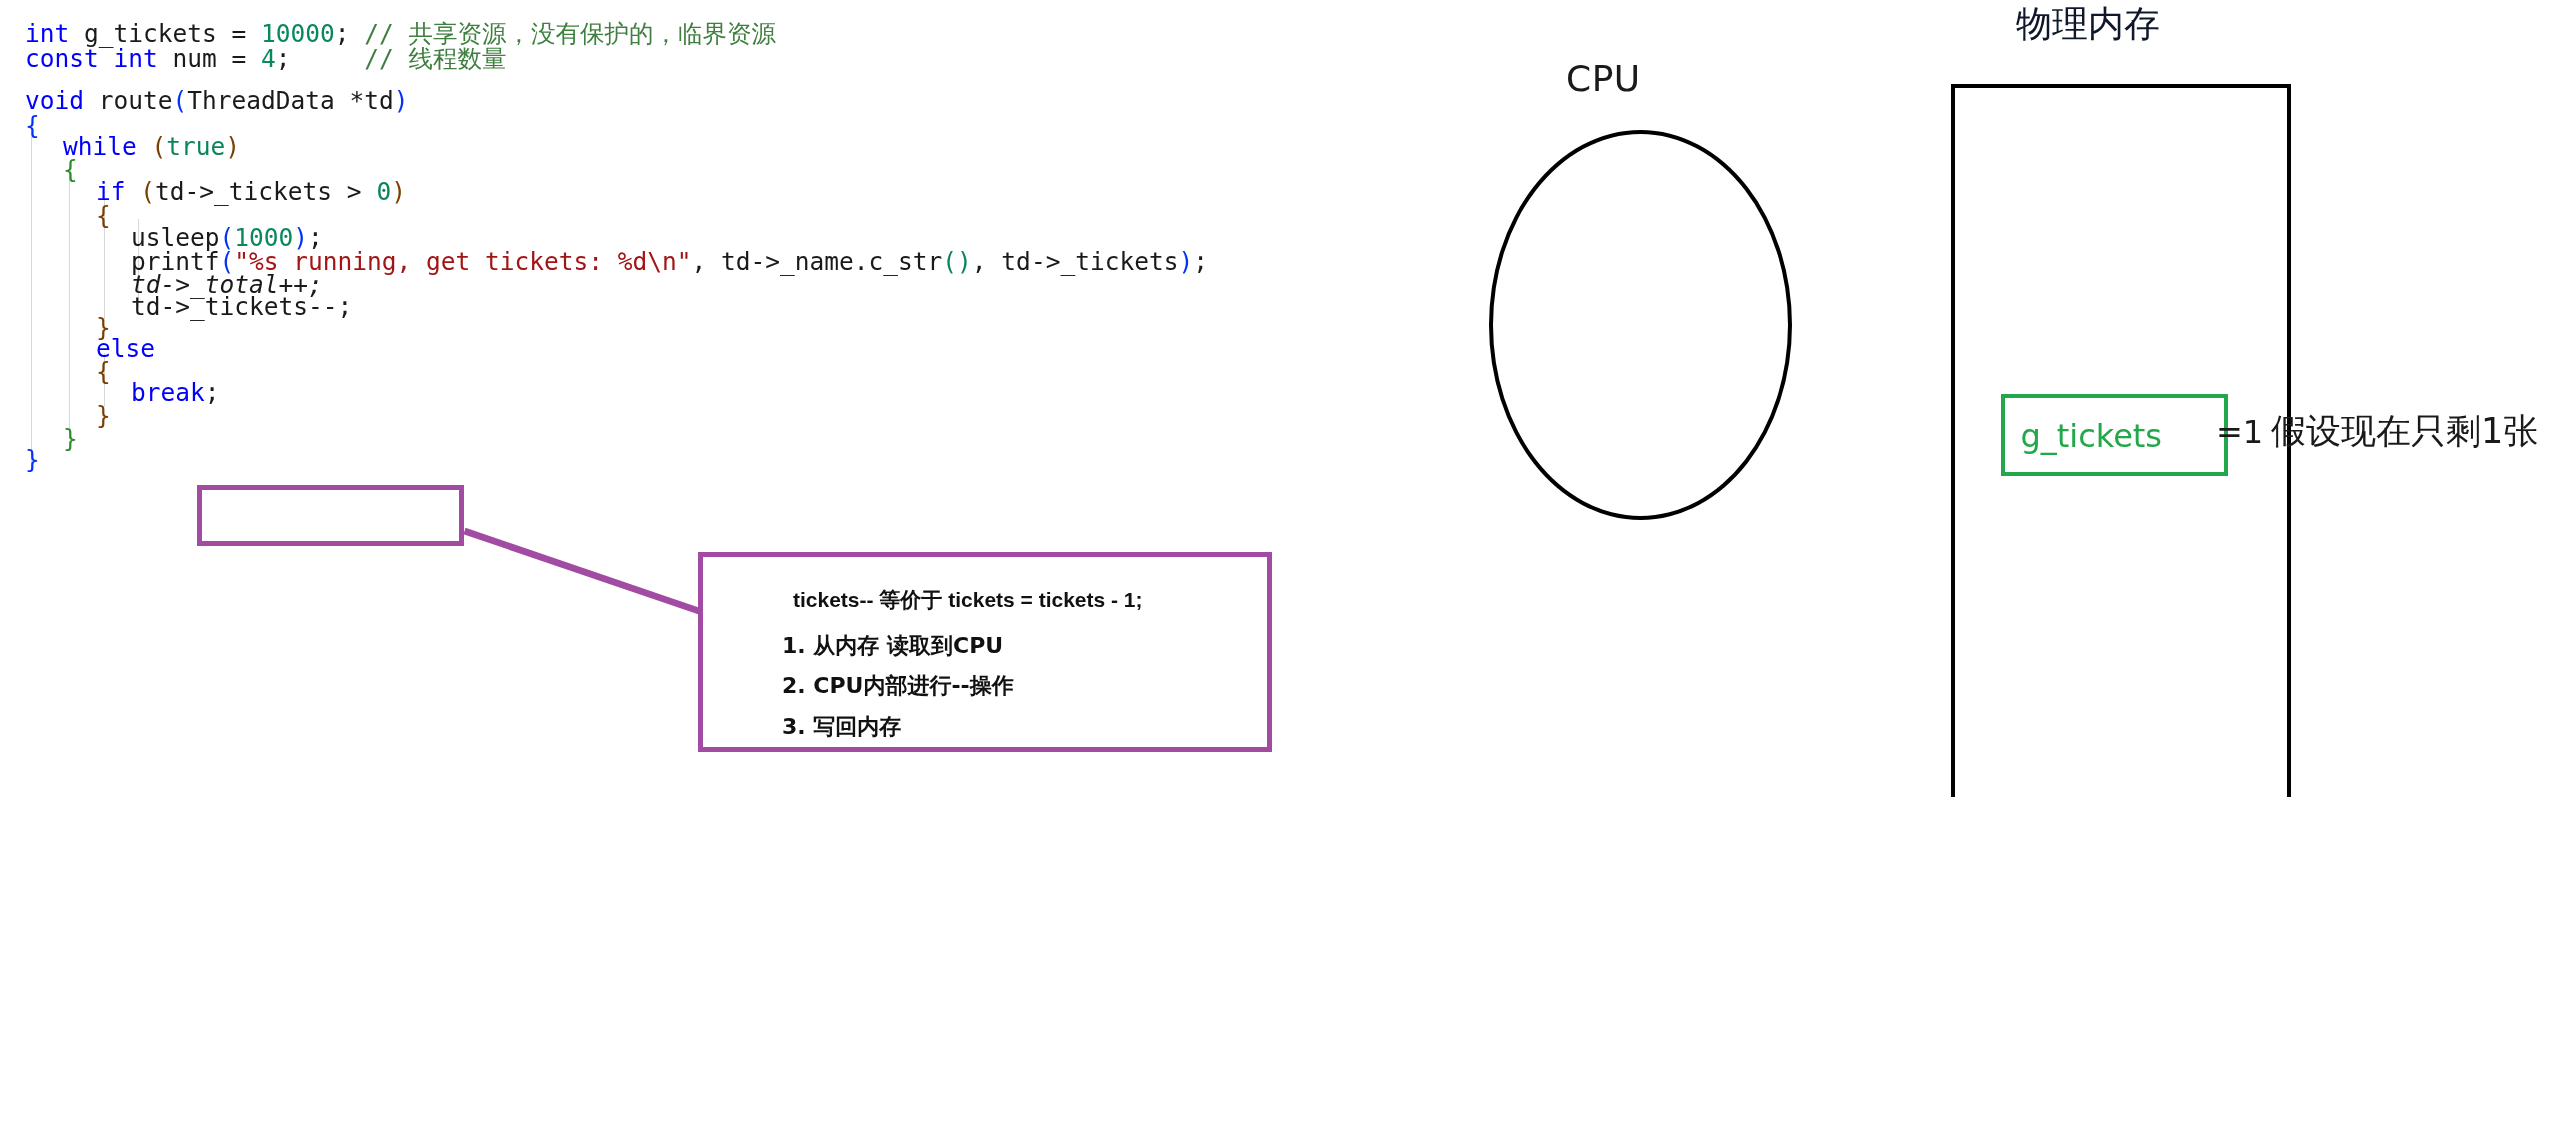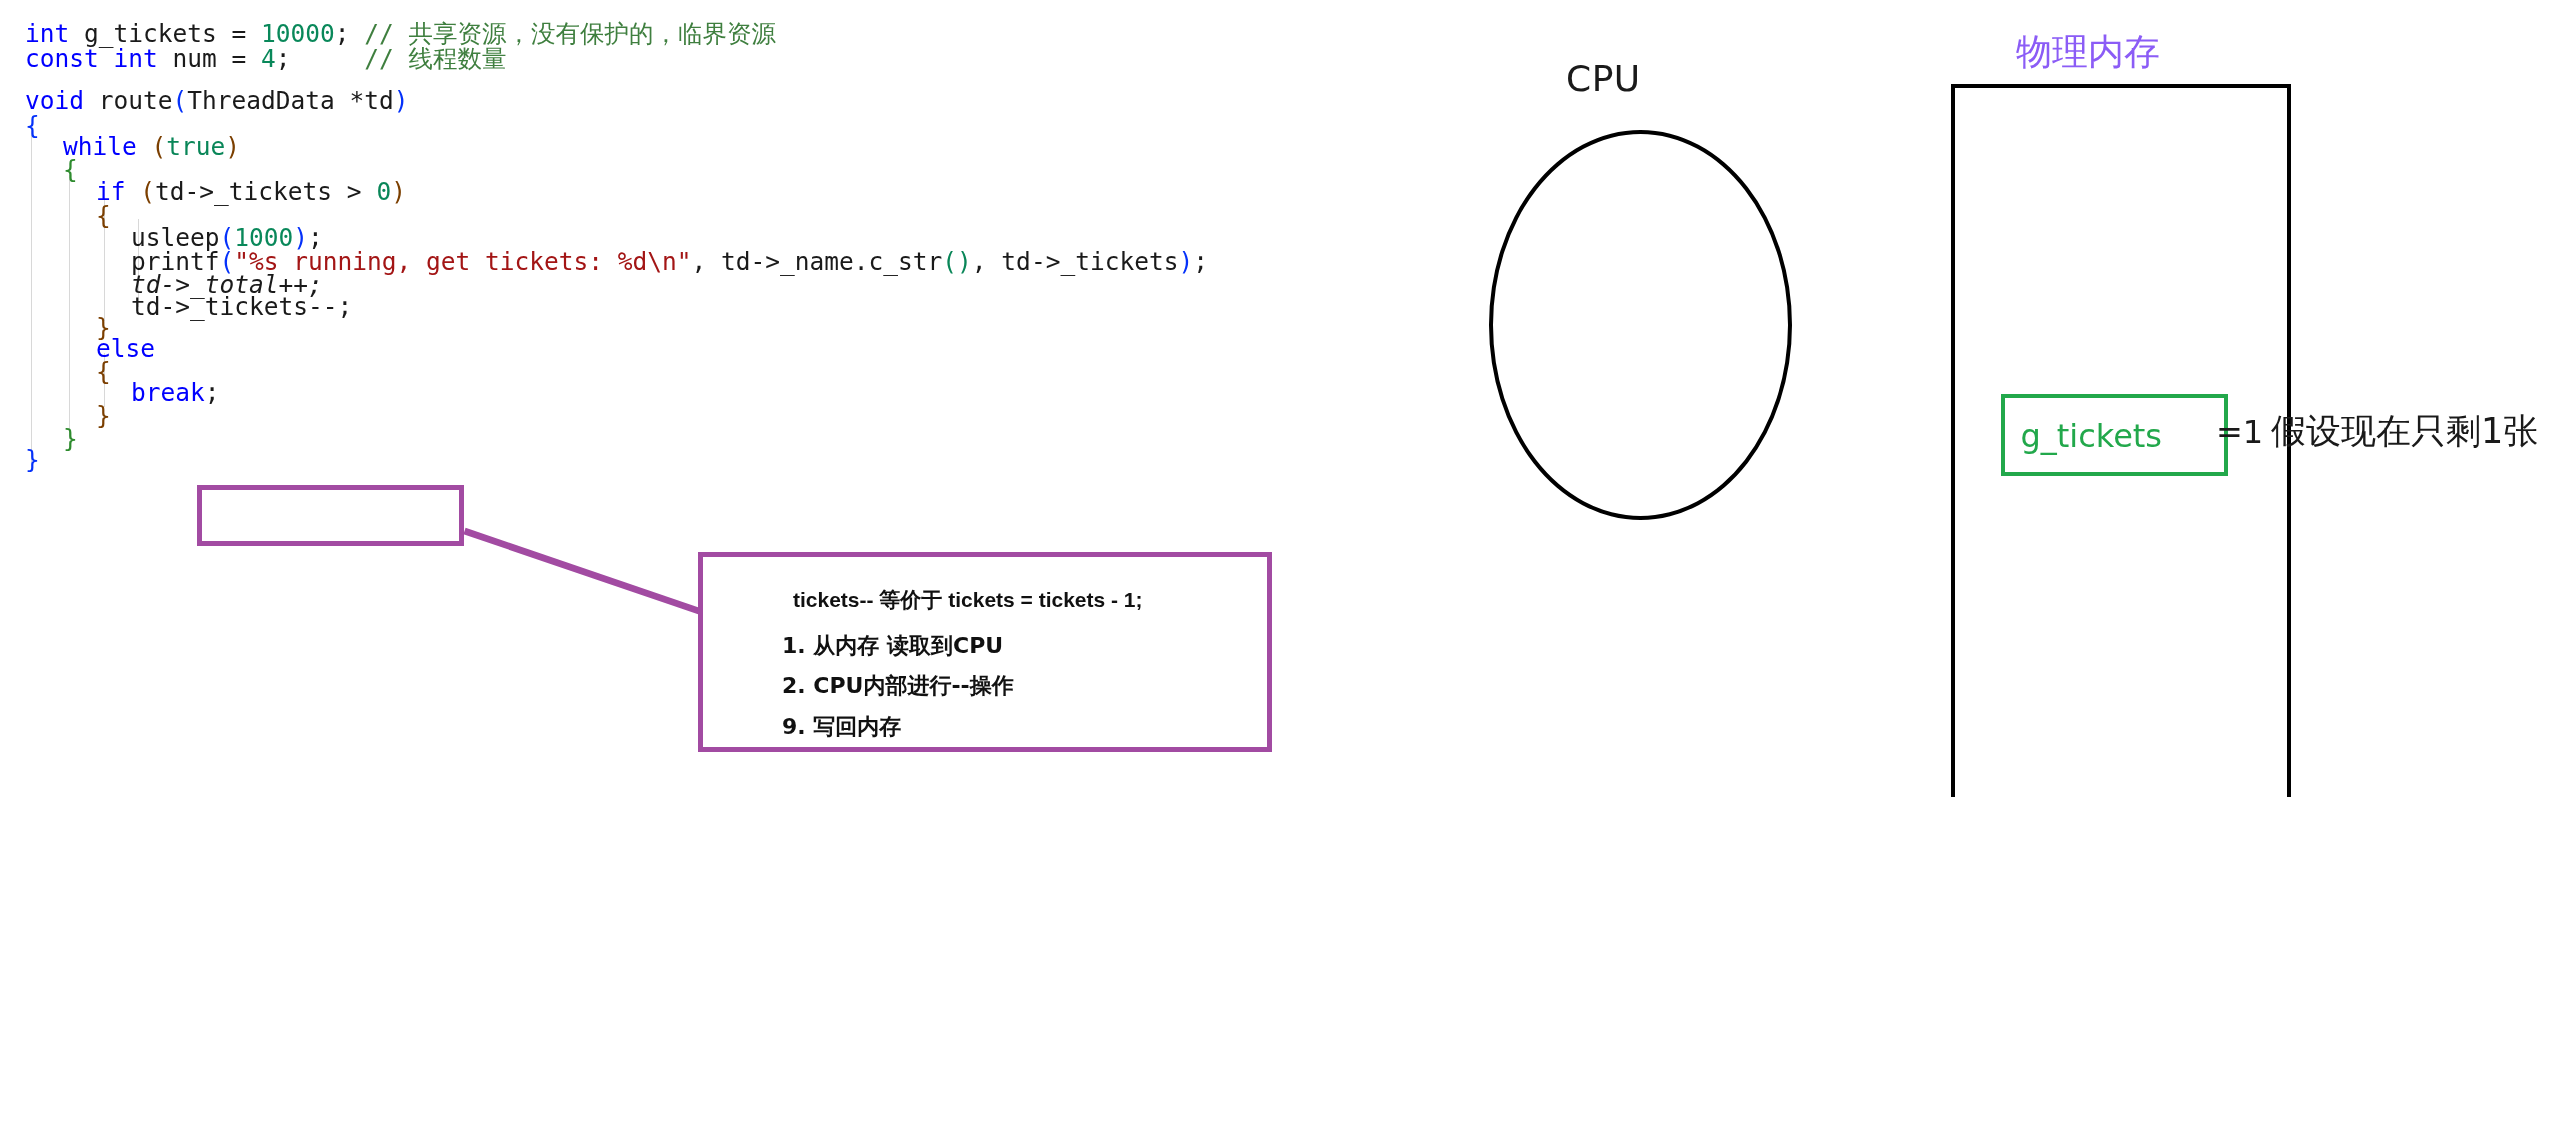--- a/index.html
+++ b/index.html
@@ -154,23 +154,22 @@
     background: transparent;
   }
 
   
   .mem-label {
     position: absolute;
     left: 2016px;
     top: 0px;
     font-family: "DejaVu Sans", sans-serif;
     font-size: 36px;
-    color: #8b5cf6;
-    white-space: nowrap;
-    margin-top: 28px;
+    color: #0f172a;
+    white-space: nowrap;
   }
   .mem-box {
     position: absolute;
     left: 1951px;
     top: 84px;
     width: 340px;
     height: 975px;
     border: 4.8px solid #000000;
     box-sizing: border-box;
     background: transparent;
@@ -274,21 +273,21 @@
   <div class="purple-small-box"></div>
 
   <svg class="connector-svg" viewBox="0 0 2684 1180" preserveAspectRatio="none">
     <line x1="484" y1="553" x2="730" y2="637" stroke="#a24ba2" stroke-width="7"></line>
   </svg>
 
   <div class="purple-big-box">
     <div class="pb-title">tickets-- 等价于   tickets = tickets - 1;</div>
     <div class="pb-item pb-item-1">1. 从内存 读取到CPU</div>
     <div class="pb-item pb-item-2">2. CPU内部进行--操作</div>
-    <div class="pb-item pb-item-3">9. 写回内存</div>
+    <div class="pb-item pb-item-3">3. 写回内存</div>
   </div>
 
   <div class="cpu-label">CPU</div>
   <div class="cpu-oval"></div>
 
   <div class="mem-label">物理内存</div>
   <div class="mem-box"></div>
 
   <div class="green-box">
     <div class="green-box-text">g_tickets</div>

